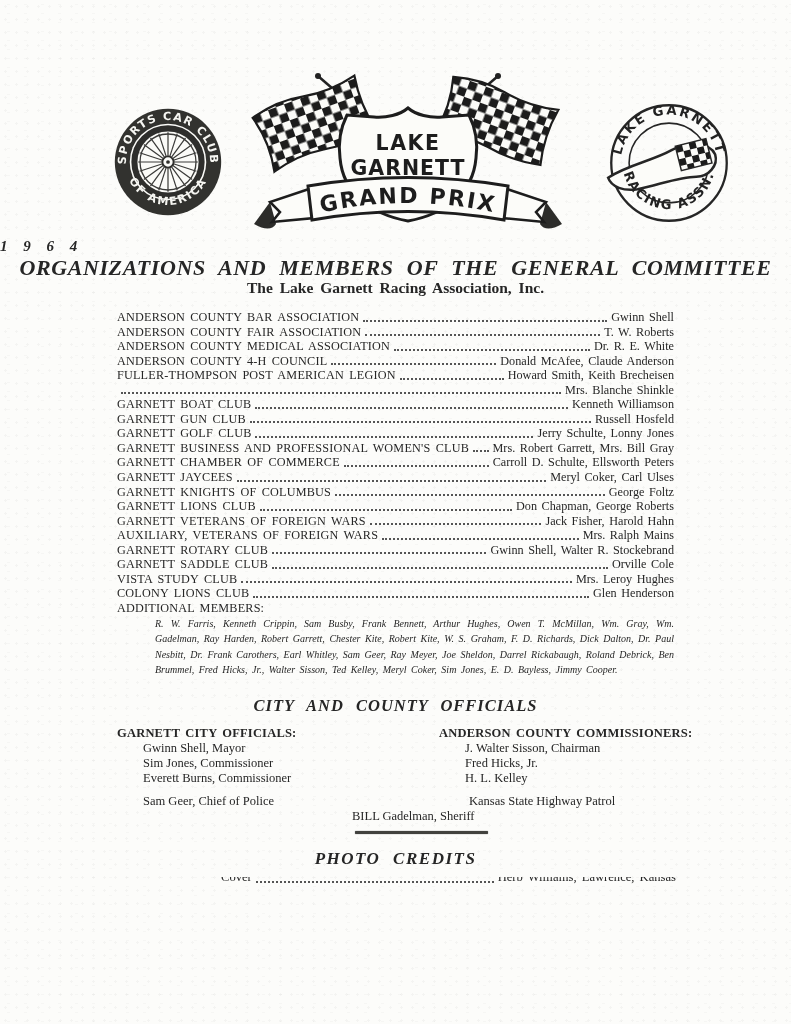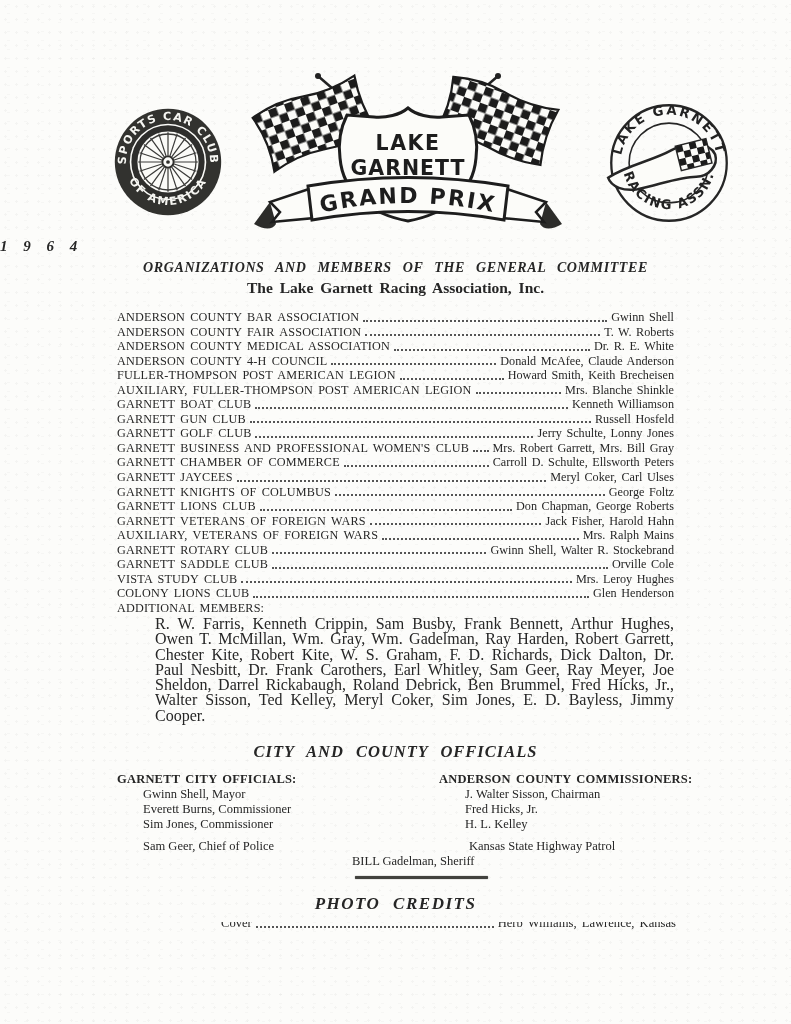--- a/index.html
+++ b/index.html
@@ -14,31 +14,31 @@
     font-family:"Liberation Serif","DejaVu Serif",serif;
     overflow:hidden;
   }
   
   .header{position:relative;height:238px;}
   .scca-svg{position:absolute;left:112px;top:106px;width:112px;height:112px;}
   .emblem-svg{position:absolute;left:240px;top:66px;width:336px;height:176px;}
   .assn-svg{position:absolute;left:606px;top:100px;width:126px;height:126px;}
   
   .year{text-align:left;font-style:italic;font-weight:700;font-size:15px;letter-spacing:6px;line-height:17px;}
-  .title{margin:2px 0 0;text-align:center;font-style:italic;font-weight:700;font-size:14px;word-spacing:7px;letter-spacing:.6px;line-height:21px;}
+  .title{margin:2px 0 0;text-align:center;font-style:italic;font-weight:700;font-size:22px;word-spacing:7px;letter-spacing:.6px;line-height:21px;}
   .subtitle{text-align:center;font-weight:700;font-size:15.5px;word-spacing:3px;line-height:19px;}
   
   .list{width:557px;margin:13px auto 0;}
   .row{display:flex;align-items:baseline;line-height:14.55px;font-size:12.2px;}
   .org{white-space:nowrap;letter-spacing:.2px;word-spacing:2px;}
   .dots{flex:1;min-width:8px;margin:0 4px 3px 4px;border-bottom:2px dotted #555;align-self:flex-end;}
   .names{white-space:nowrap;word-spacing:1.5px;}
   .addl-label{width:557px;margin:0 auto;font-size:12.2px;letter-spacing:.2px;word-spacing:2px;line-height:15px;}
   .addl-text{width:519px;margin:7px auto;padding-left:38px;box-sizing:content-box;width:519px;
-    text-align:justify;font-size:16px;line-height:15.3px;word-spacing:2px;margin-top:0;margin-bottom:0;}
+    text-align:justify;font-size:10px;line-height:15.3px;word-spacing:2px;margin-top:0;margin-bottom:0;font-style:italic;}
   
   .sec-heading{width:557px;margin:18px auto 0;text-align:center;font-style:italic;font-weight:700;
     font-size:16.5px;word-spacing:7px;letter-spacing:1px;line-height:21px;}
   .cols{width:557px;margin:10px auto 0;display:flex;font-size:12.5px;align-items:center;}
   .col-left{width:322px;flex:none;}
   .col-right{flex:1;white-space:nowrap;}
   .off-label{font-weight:700;letter-spacing:.2px;word-spacing:2px;line-height:15px;white-space:nowrap;}
   .person{padding-left:26px;line-height:14.8px;white-space:nowrap;}
   .law{width:557px;margin:8px auto 0;font-size:12.5px;}
   .law-line2{position:relative;line-height:15px;}
@@ -189,21 +189,20 @@
         <span class="names">Donald McAfee, Claude Anderson</span>
       </div>
 
       <div class="row">
         <span class="org">FULLER-THOMPSON POST AMERICAN LEGION</span>
         <span class="dots"></span>
         <span class="names">Howard Smith, Keith Brecheisen</span>
       </div>
 
       <div class="row">
-        <span class="org">AUXILIARY, FULLER-THOMPSON POST AMERICAN LEGION</span>
         <span class="dots"></span>
         <span class="names">Mrs. Blanche Shinkle</span>
       </div>
 
       <div class="row">
         <span class="org">GARNETT BOAT CLUB</span>
         <span class="dots"></span>
         <span class="names">Kenneth Williamson</span>
       </div>
 
@@ -291,23 +290,23 @@
 
   <h2 class="sec-heading">CITY AND COUNTY OFFICIALS</h2>
 
   <div class="cols">
     <div class="col-left">
       <div class="off-label">GARNETT CITY OFFICIALS:</div>
       <div>
 
           <div class="person">Gwinn Shell, Mayor</div>
 
+          <div class="person">Sim Jones, Commissioner</div>
+
           <div class="person">Everett Burns, Commissioner</div>
-
-          <div class="person">Sim Jones, Commissioner</div>
         </div>
     </div>
     <div class="col-right">
       <div class="off-label">ANDERSON COUNTY COMMISSIONERS:</div>
       <div>
 
           <div class="person">J. Walter Sisson, Chairman</div>
 
           <div class="person">Fred Hicks, Jr.</div>
 

